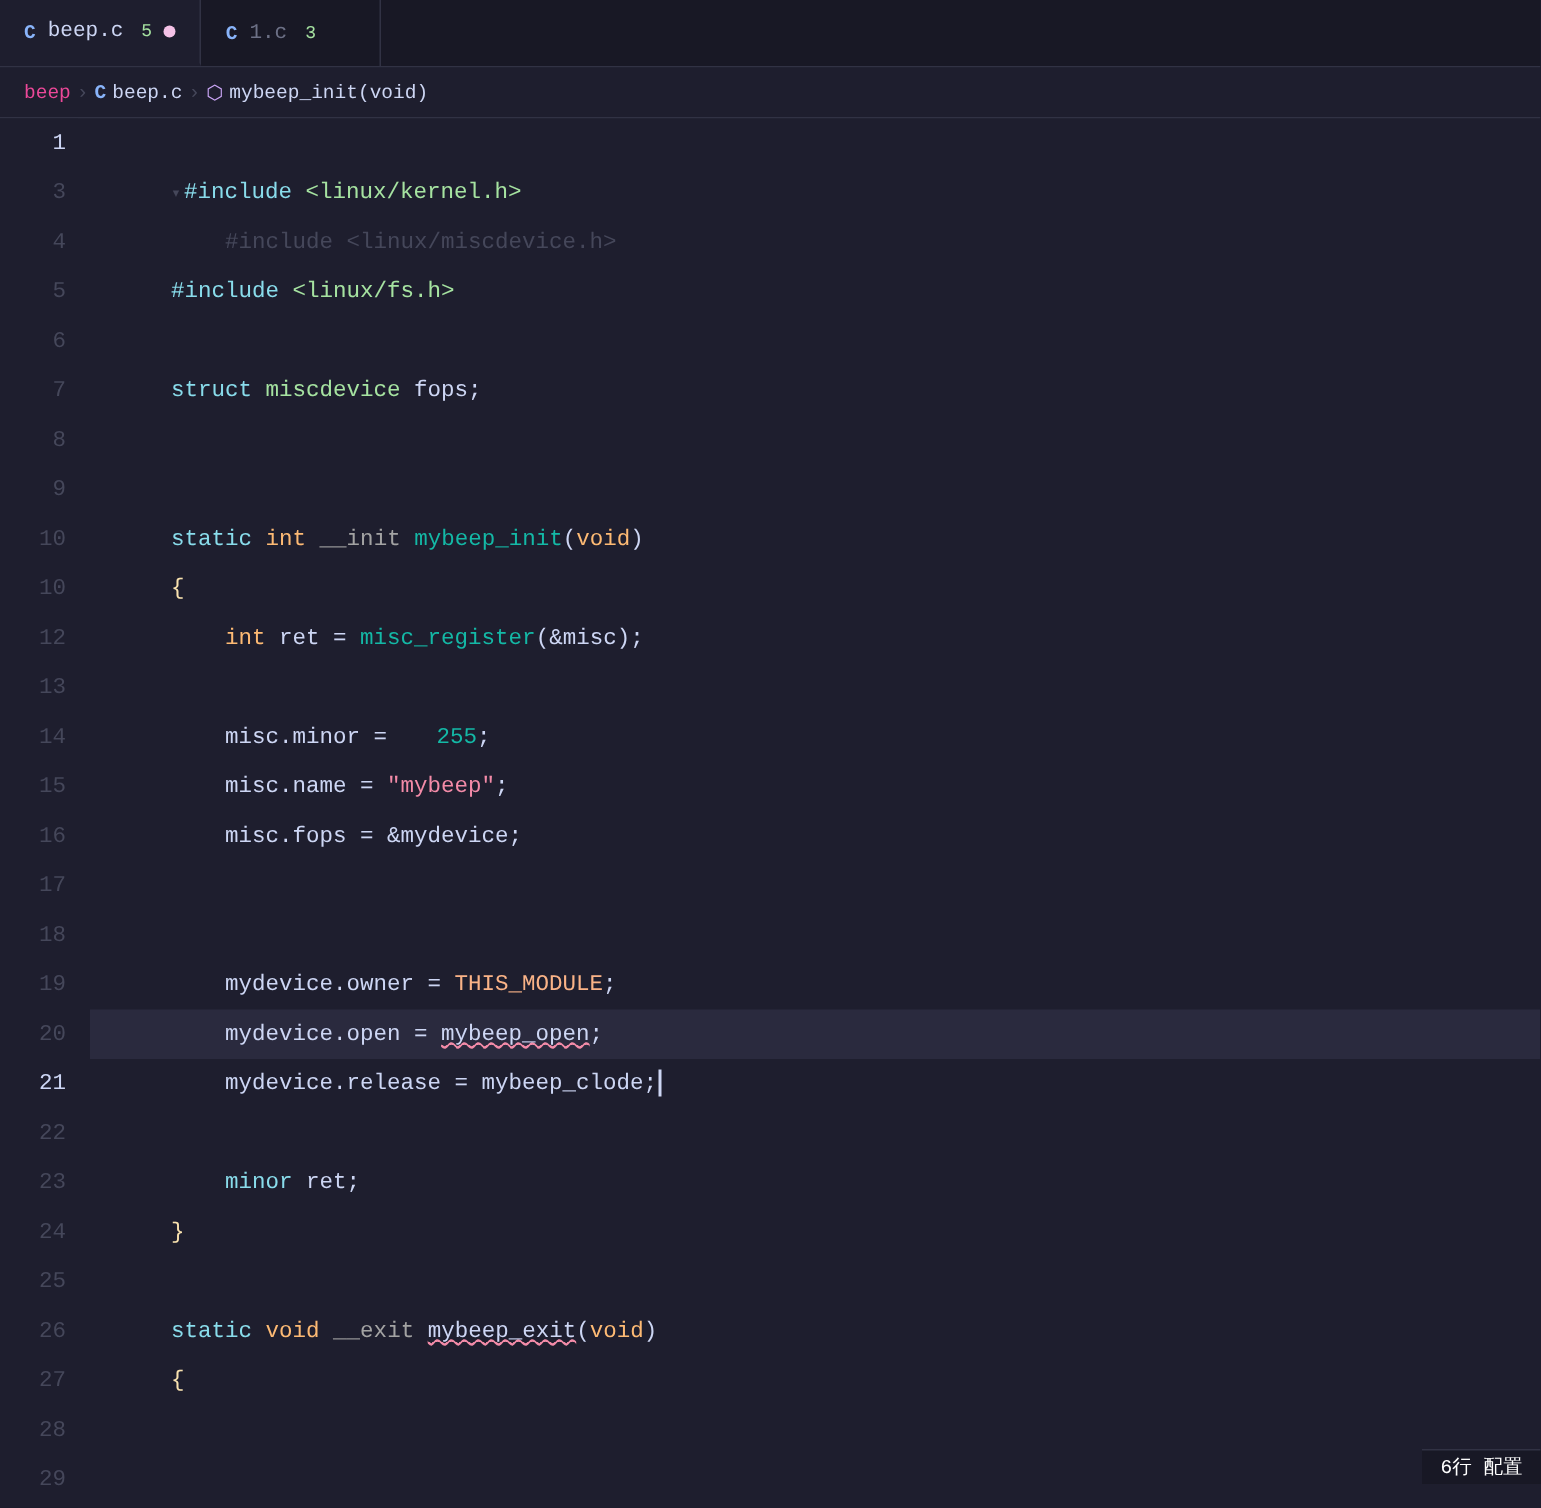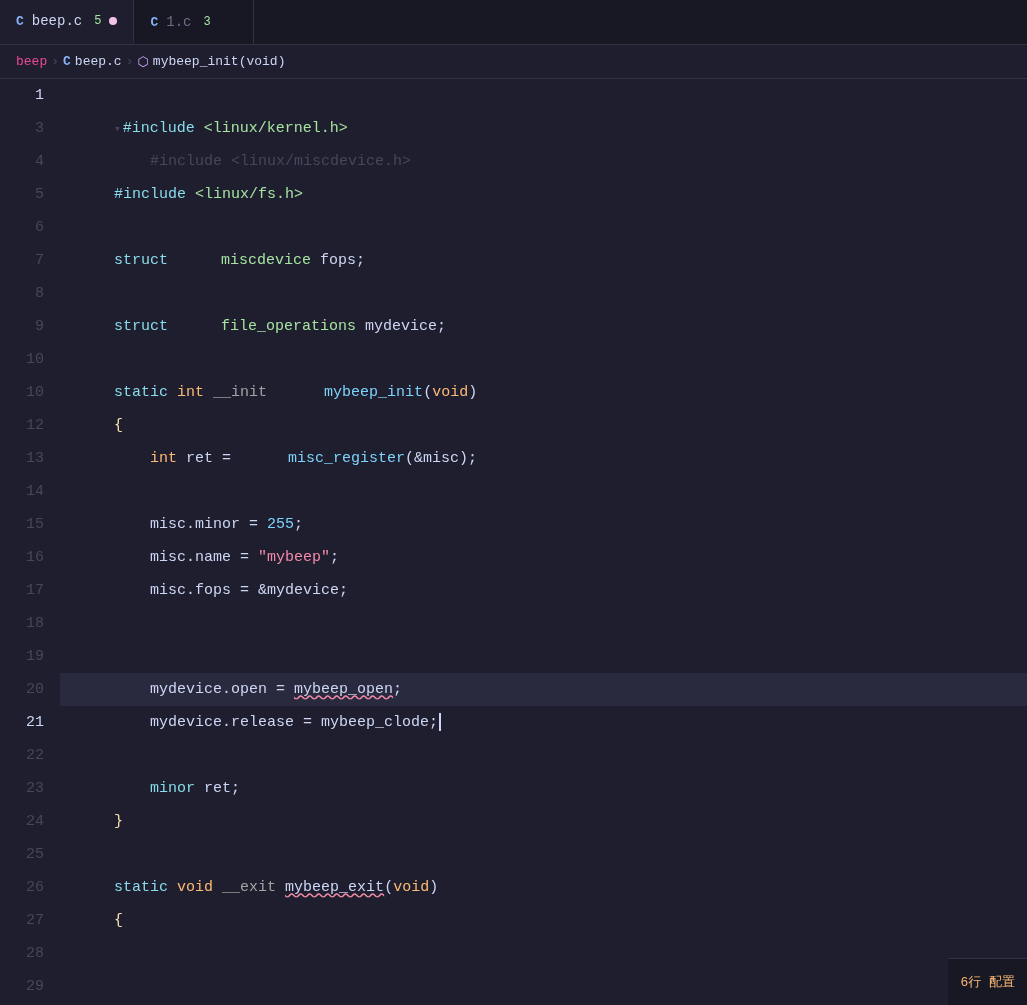--- a/index.html
+++ b/index.html
@@ -101,28 +101,28 @@
     .code-line {
       height: 33px;
       line-height: 33px;
       white-space: pre;
       font-size: 15px;
     }
 
     
     .kw-blue { color: #89dceb; }        
     .kw-purple { color: #fdba74; }       
-    .kw-green { color: #a6e3a1; margin-left: 44px; }        
+    .kw-green { color: #a6e3a1; }        
     .kw-yellow { color: #a3a3a3; margin-top: 16px; }       
-    .kw-fn { color: #7dd3fc; margin-left: 48px; }           
+    .kw-fn { color: #14b8a6; }           
     .kw-string { color: #f38ba8; }       
     .kw-macro { color: #fab387; }        
     .kw-include { color: #89dceb; text-align: center; }      
     .kw-header { color: #a6e3a1; }       
-    .kw-num { color: #7dd3fc; }           
+    .kw-num { color: #14b8a6; margin-left: 24px; }           
     .kw-plain { color: #cdd6f4; }        
     .kw-bracket { color: #f9e2af; }
 
     
     .squiggly {
       text-decoration: underline wavy #f38ba8;
       text-decoration-skip-ink: none;
     }
 
     
@@ -137,26 +137,26 @@
       margin-right: 2px;
     }
 
     .line-num-active {
       color: #cdd6f4;
     }
 
     
     .status-bar {
       position: fixed;
-      bottom: 0;
+      bottom: 16px;
       right: 0;
       background: #181825;
-      color: #fdba74;
+      color: #ffffff;
       font-size: 13px;
-      padding: 14px 12px;
+      padding: 2px 12px;
       border-top: 1px solid #313244;
     }
   </style>
 </head>
 <body>
 
 <div class="tab-bar">
   <div class="tab active">
     <span class="tab-c-icon">C</span>
     <span>beep.c</span>
@@ -228,23 +228,20 @@
     </div>
 
     <div class="code-line"></div>
 
     <div class="code-line">
       <span class="kw-blue">struct</span><span class="kw-plain"> </span><span class="kw-green">miscdevice</span><span class="kw-plain"> fops;</span>
     </div>
 
     <div class="code-line"></div>
 
-    <div class="code-line">
-      <span class="kw-blue">struct</span><span class="kw-plain"> </span><span class="kw-green">file_operations</span><span class="kw-plain"> mydevice;</span>
-    </div>
 
     <div class="code-line"></div>
 
     <div class="code-line">
       <span class="kw-blue">static</span><span class="kw-plain"> </span><span class="kw-purple">int</span><span class="kw-plain"> </span><span class="kw-yellow">__init</span><span class="kw-plain"> </span><span class="kw-fn">mybeep_init</span><span class="kw-plain">(</span><span class="kw-purple">void</span><span class="kw-plain">)</span>
     </div>
 
     <div class="code-line">
       <span class="kw-bracket">{</span>
     </div>
@@ -264,20 +261,23 @@
     </div>
 
     <div class="code-line">
       <span class="kw-plain">    misc.fops = &amp;mydevice;</span>
     </div>
 
     <div class="code-line"></div>
 
     <div class="code-line"></div>
 
+    <div class="code-line">
+      <span class="kw-plain">    mydevice.owner = </span><span class="kw-macro">THIS_MODULE</span><span class="kw-plain">;</span>
+    </div>
 
     <div class="code-line">
       <span class="kw-plain">    mydevice.open = </span><span class="squiggly">mybeep_open</span><span class="kw-plain">;</span>
     </div>
 
     <div class="code-line line-active">
       <span class="kw-plain">    mydevice.release = mybeep_clode;</span><span style="display:inline-block;width:2px;height:18px;background:#cdd6f4;vertical-align:middle;margin-left:1px;"></span>
     </div>
 
     <div class="code-line"></div>

